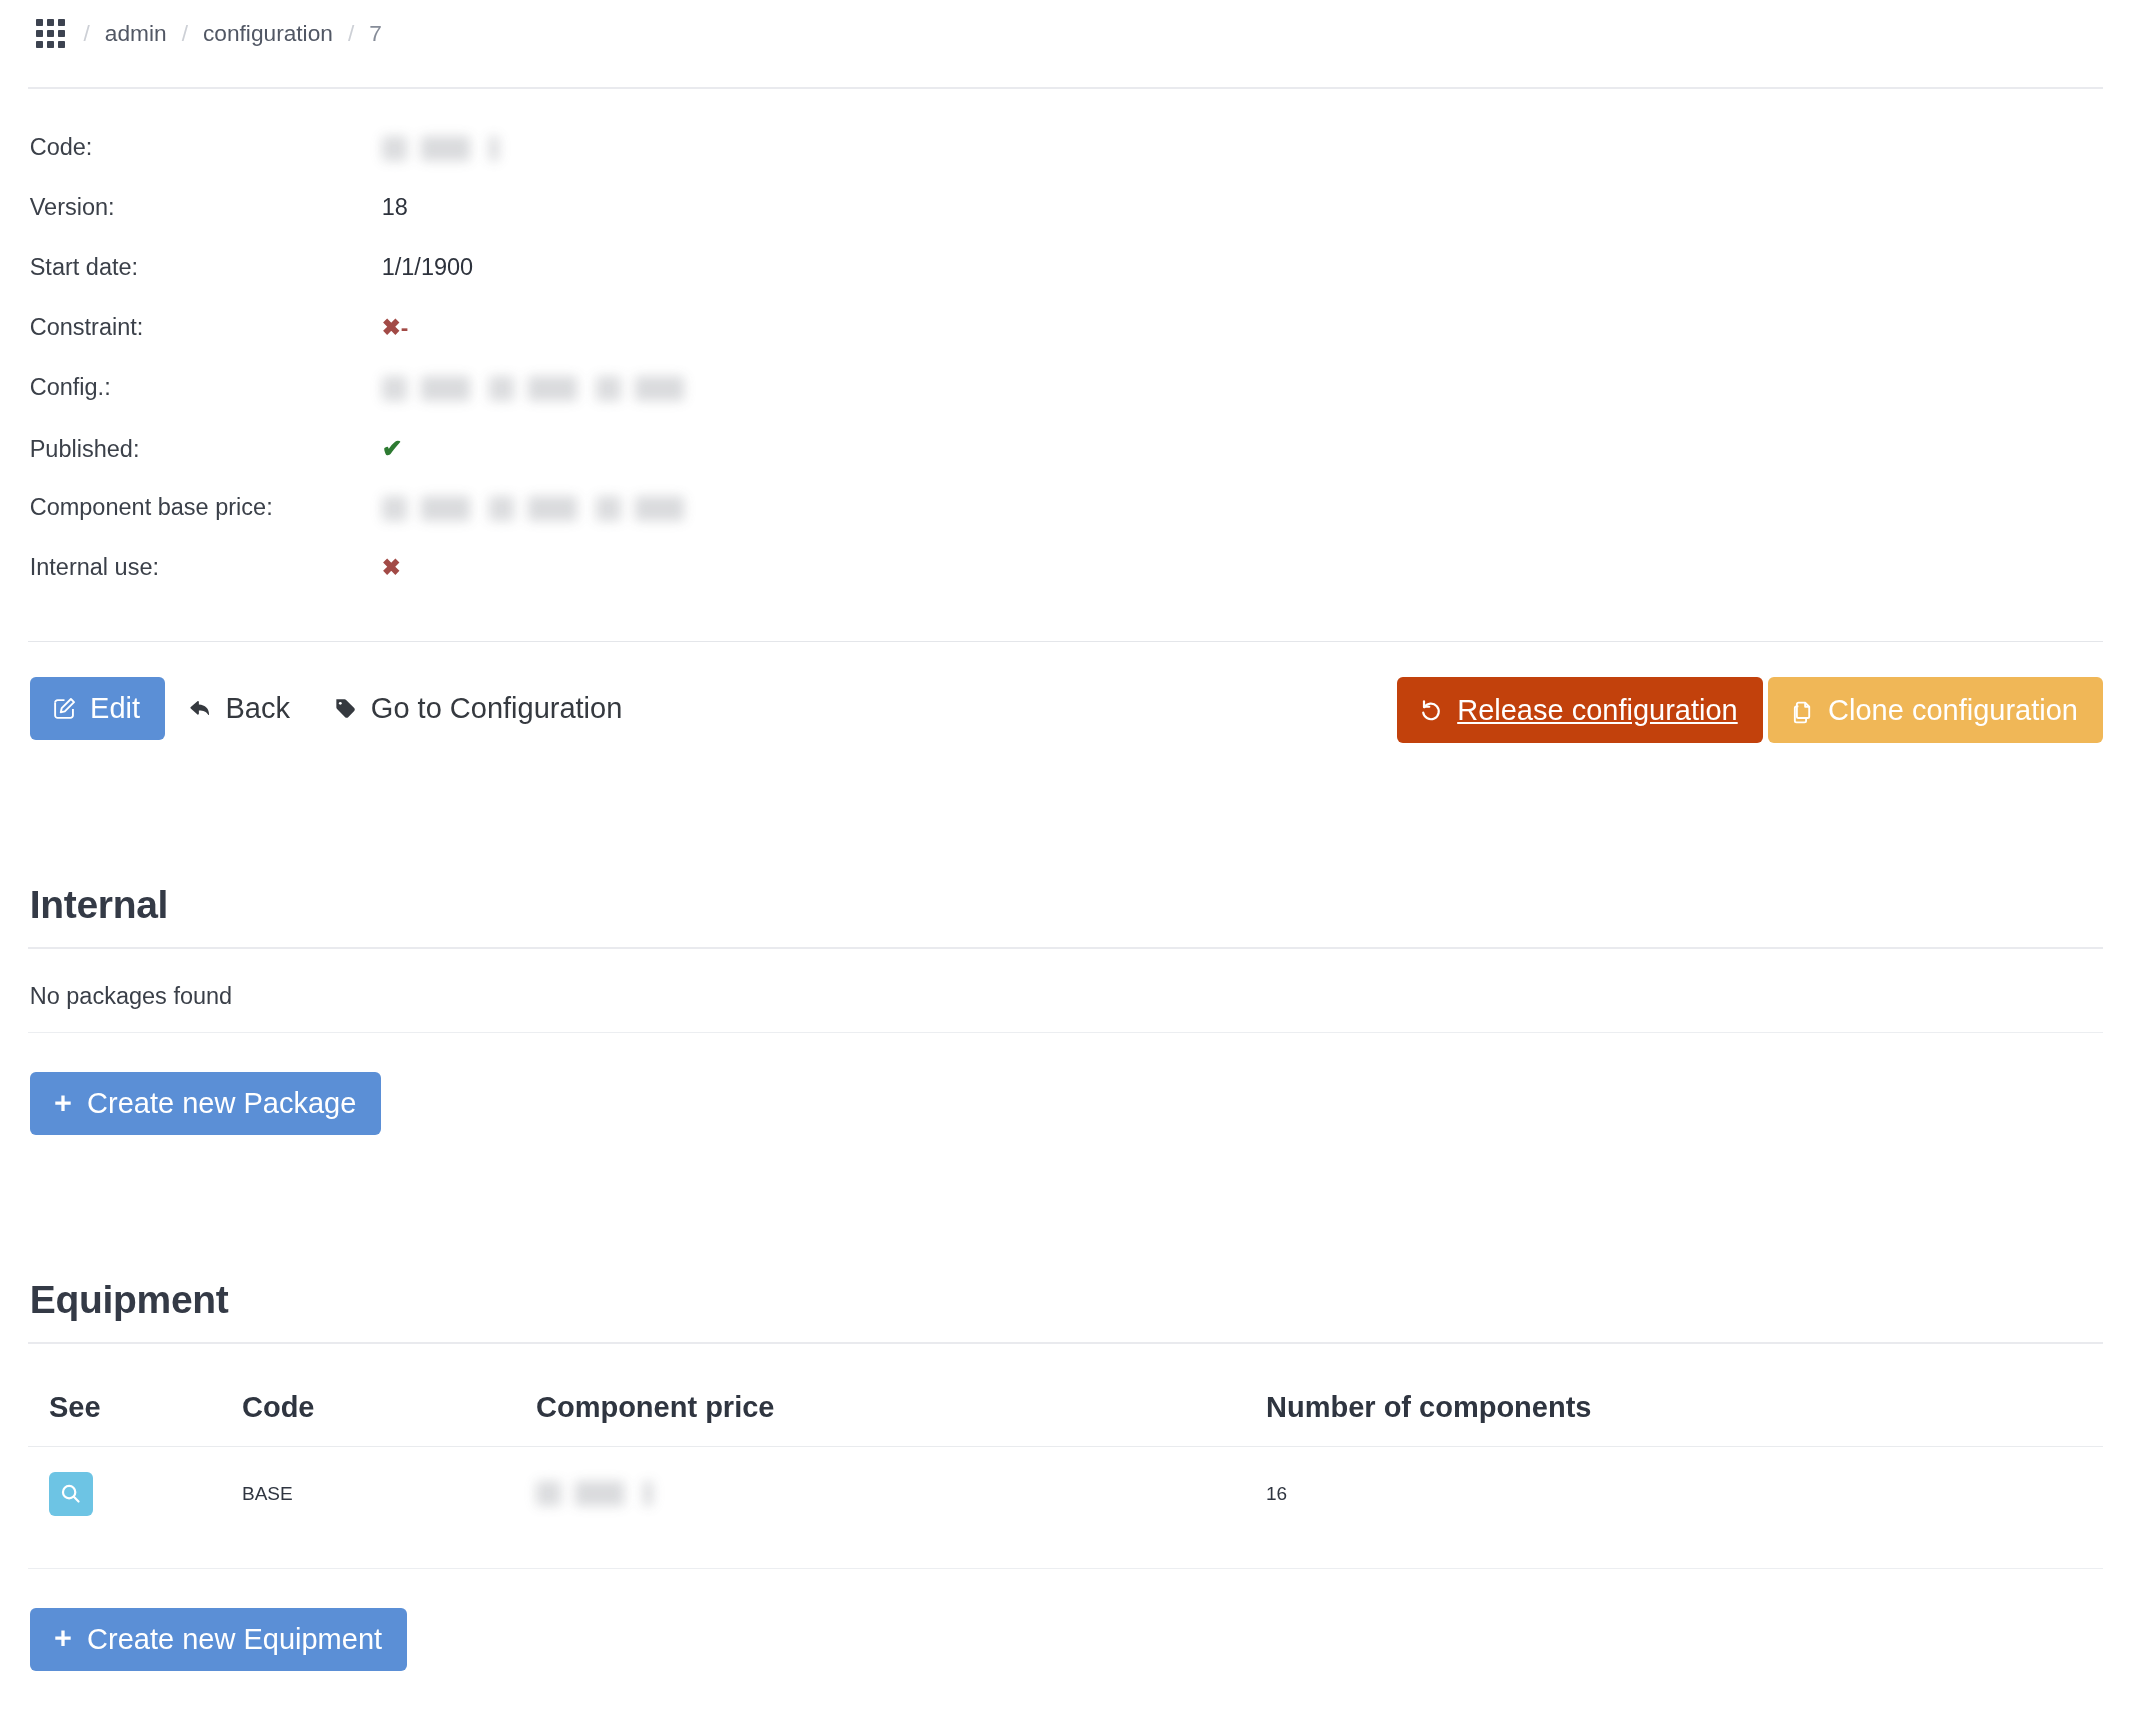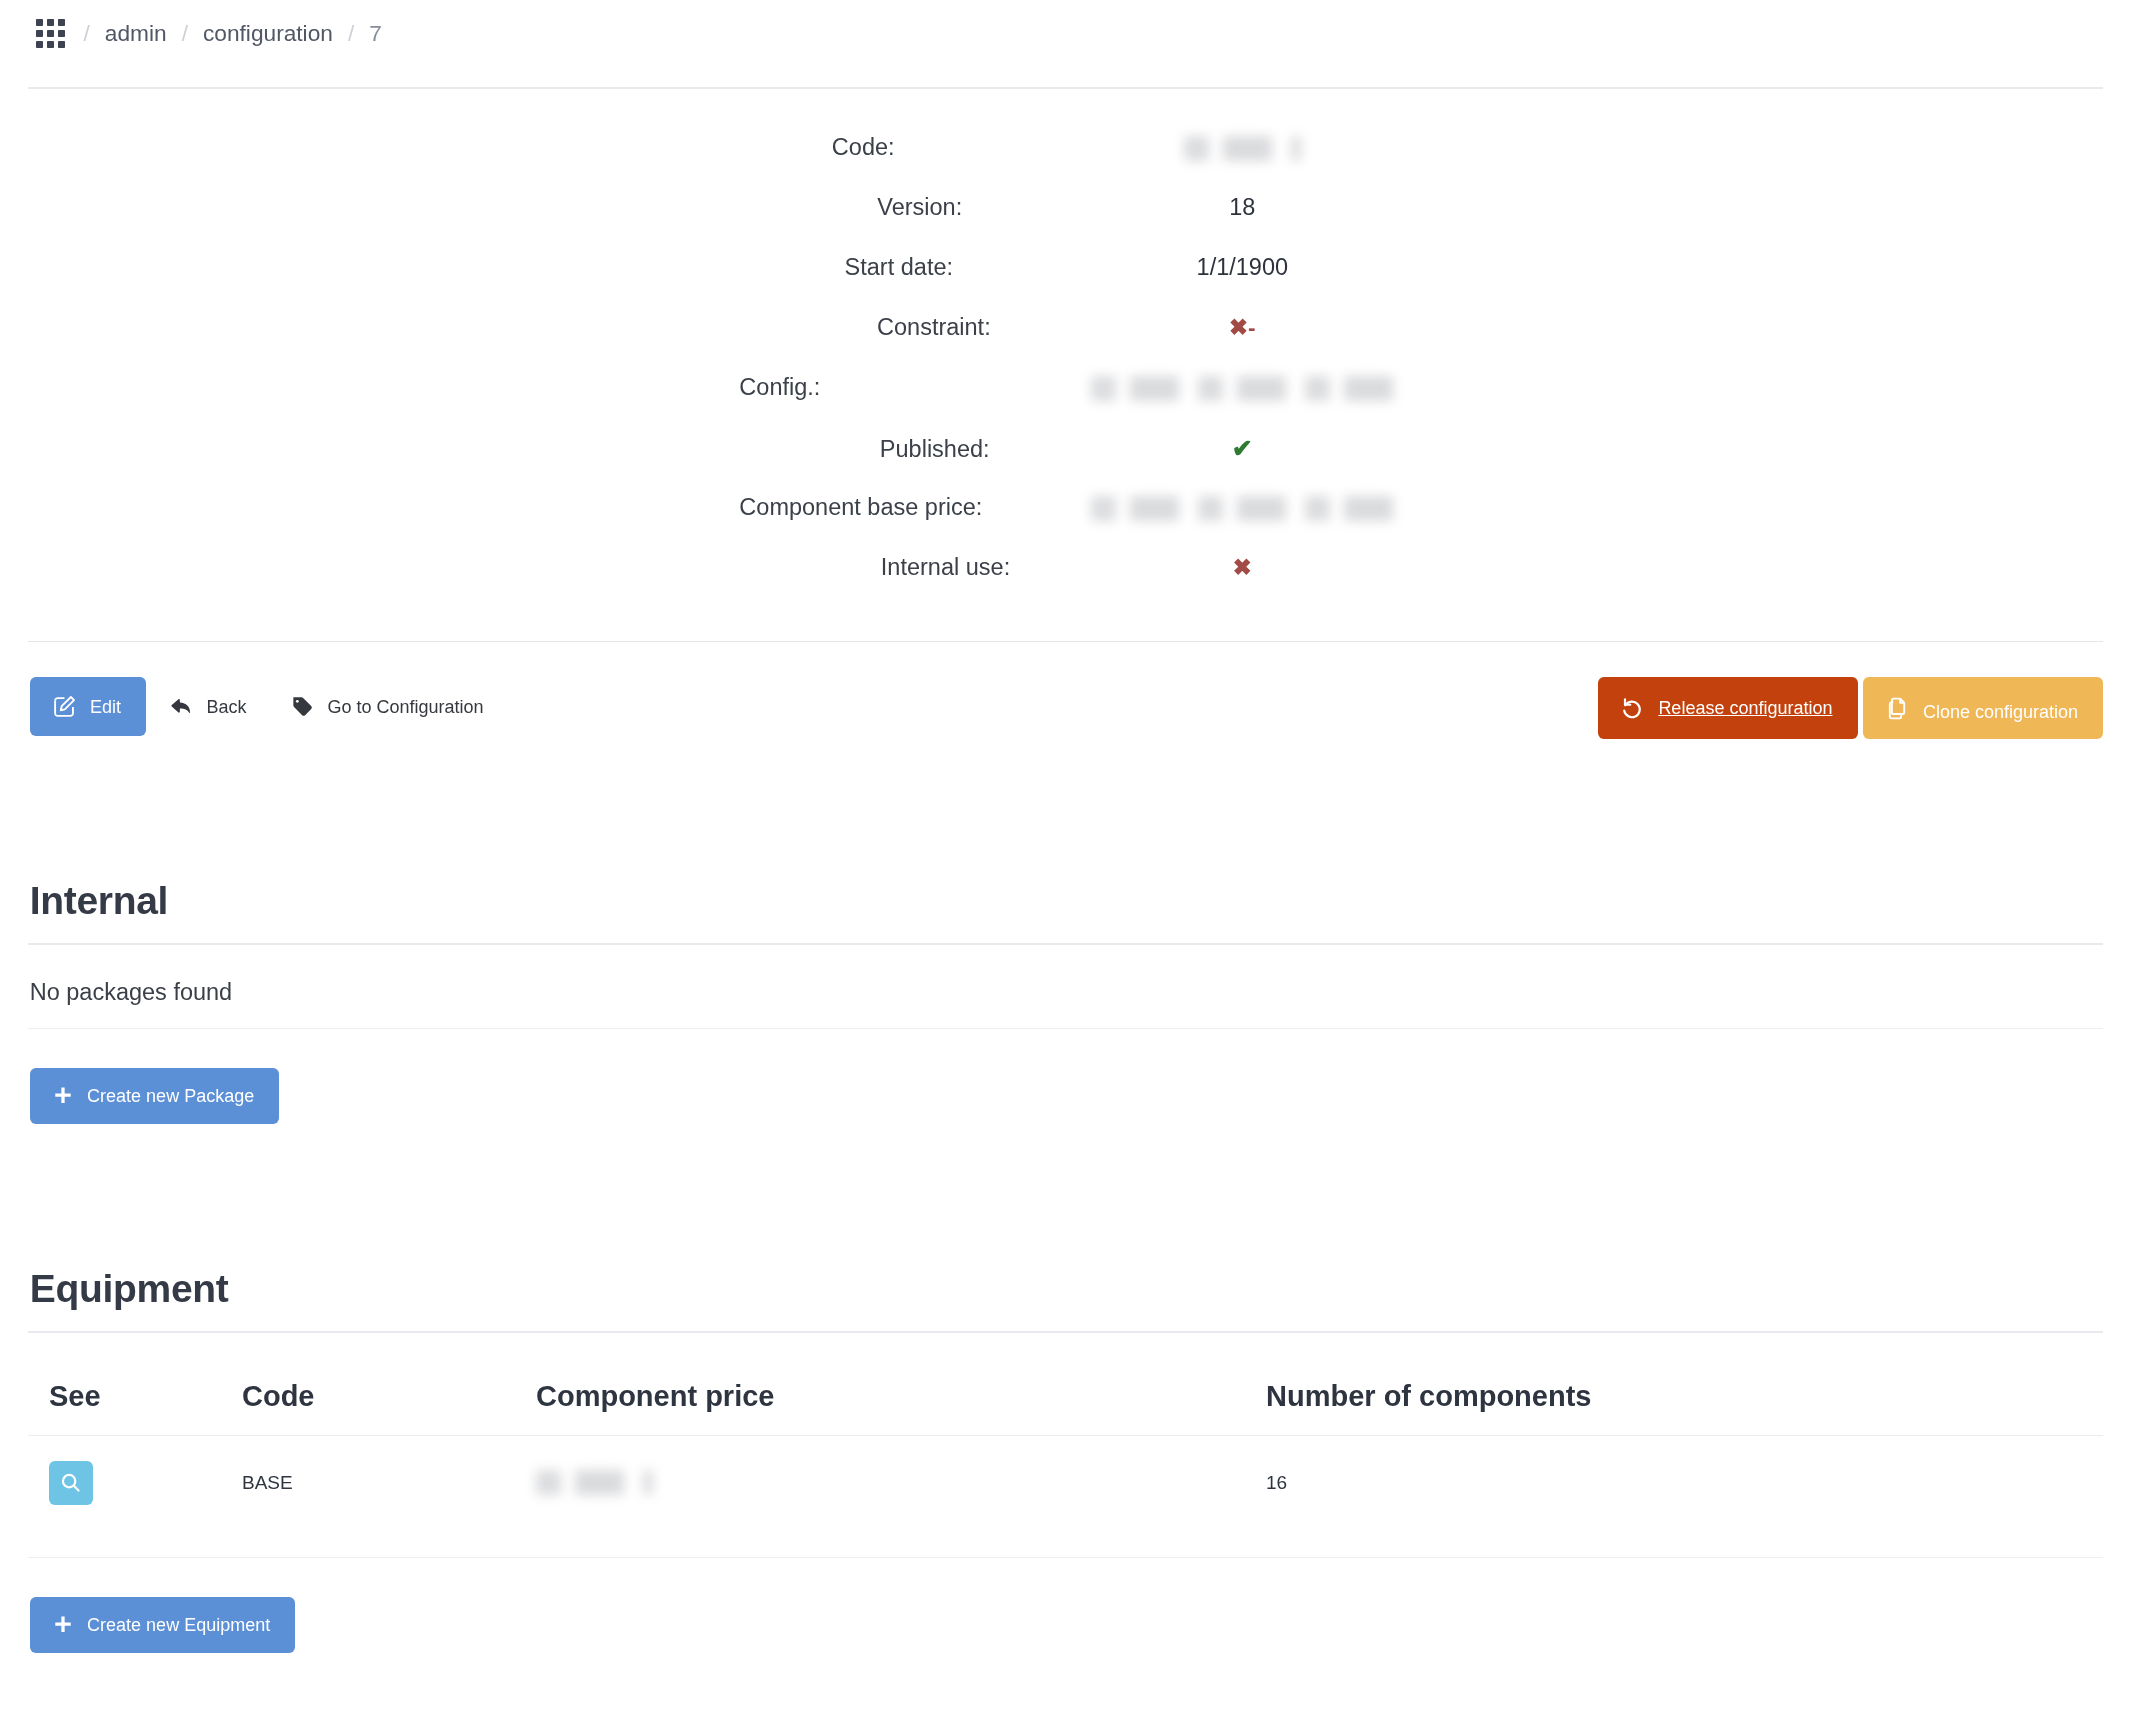--- a/index.html
+++ b/index.html
@@ -77,21 +77,20 @@
 
   
   .detail-list {
     margin-top: 45px;
     padding-left: 1.7px;
   }
   .detail-row {
     display: flex;
     align-items: baseline;
     height: 60px;
-    justify-content: center;
   }
   .detail-label {
     width: 352px;
     font-size: 23.5px;
     color: #3b4049;
     flex: 0 0 352px;
   }
   .detail-value {
     font-size: 23.5px;
     color: #2d323c;
@@ -149,21 +148,21 @@
     padding-left: 1.7px;
     position: relative;
   }
   .btn {
     display: inline-flex;
     align-items: center;
     gap: 13.4px;
     border: 0;
     border-radius: 5.9px;
     font-family: "Liberation Sans", sans-serif;
-    font-size: 18px;
+    font-size: 29px;
     line-height: 1;
     cursor: pointer;
     white-space: nowrap;
   }
   .btn-primary {
     background: #5b8fd6;
     color: #ffffff;
     padding: 17px 25px 17px 22px;
   }
   .btn-info {

